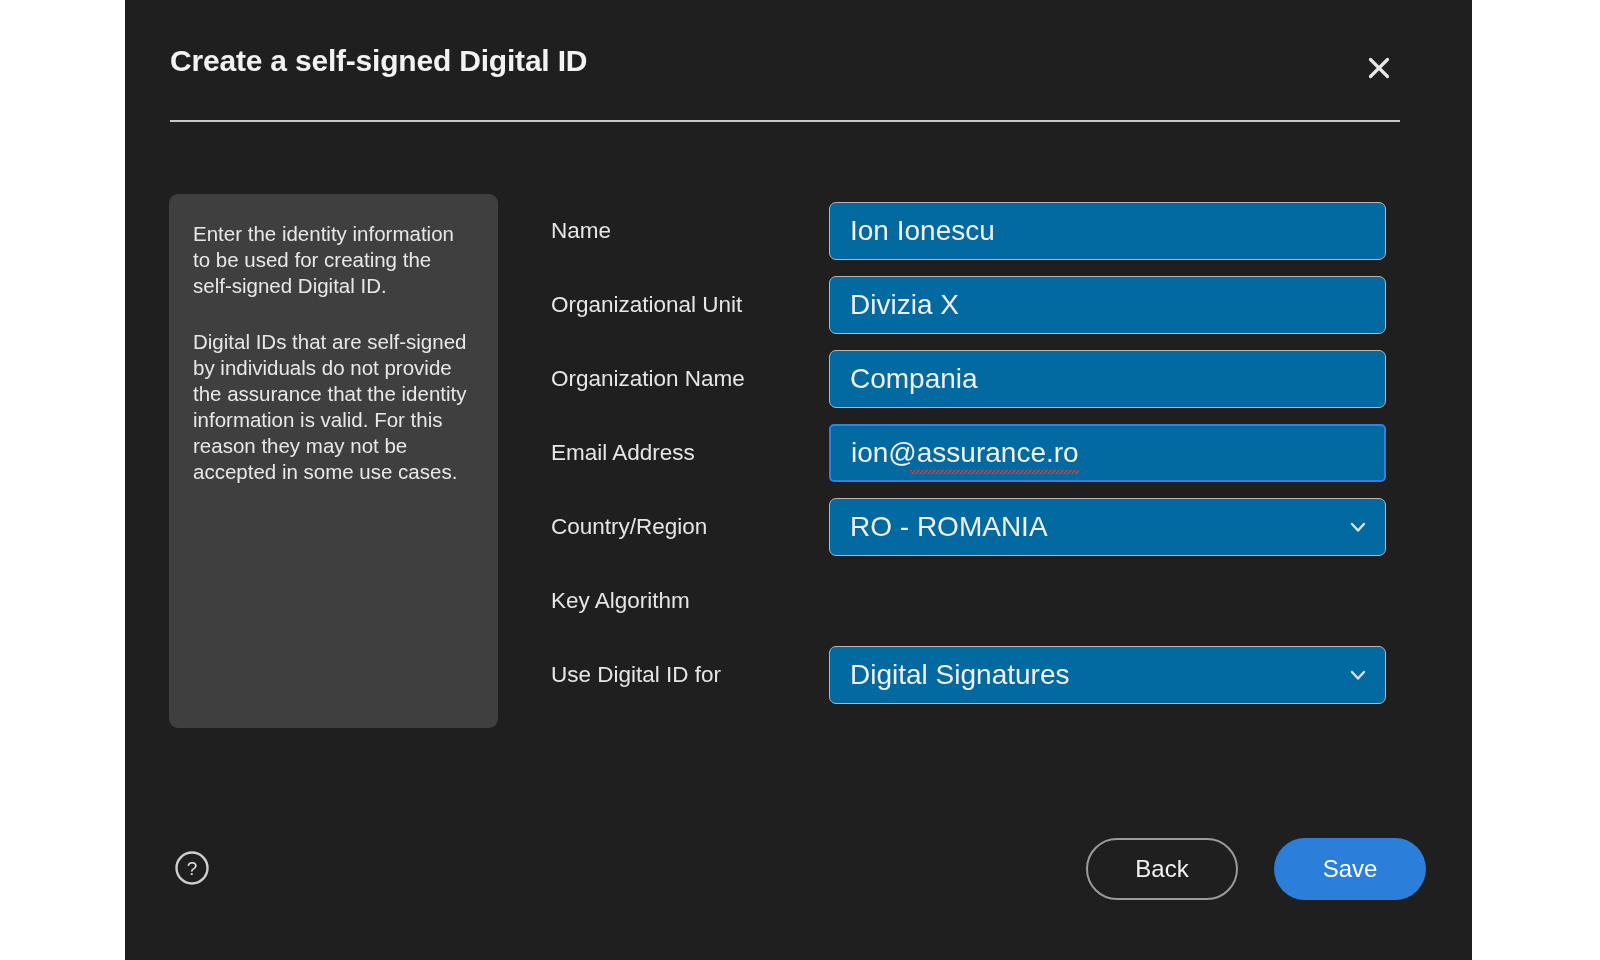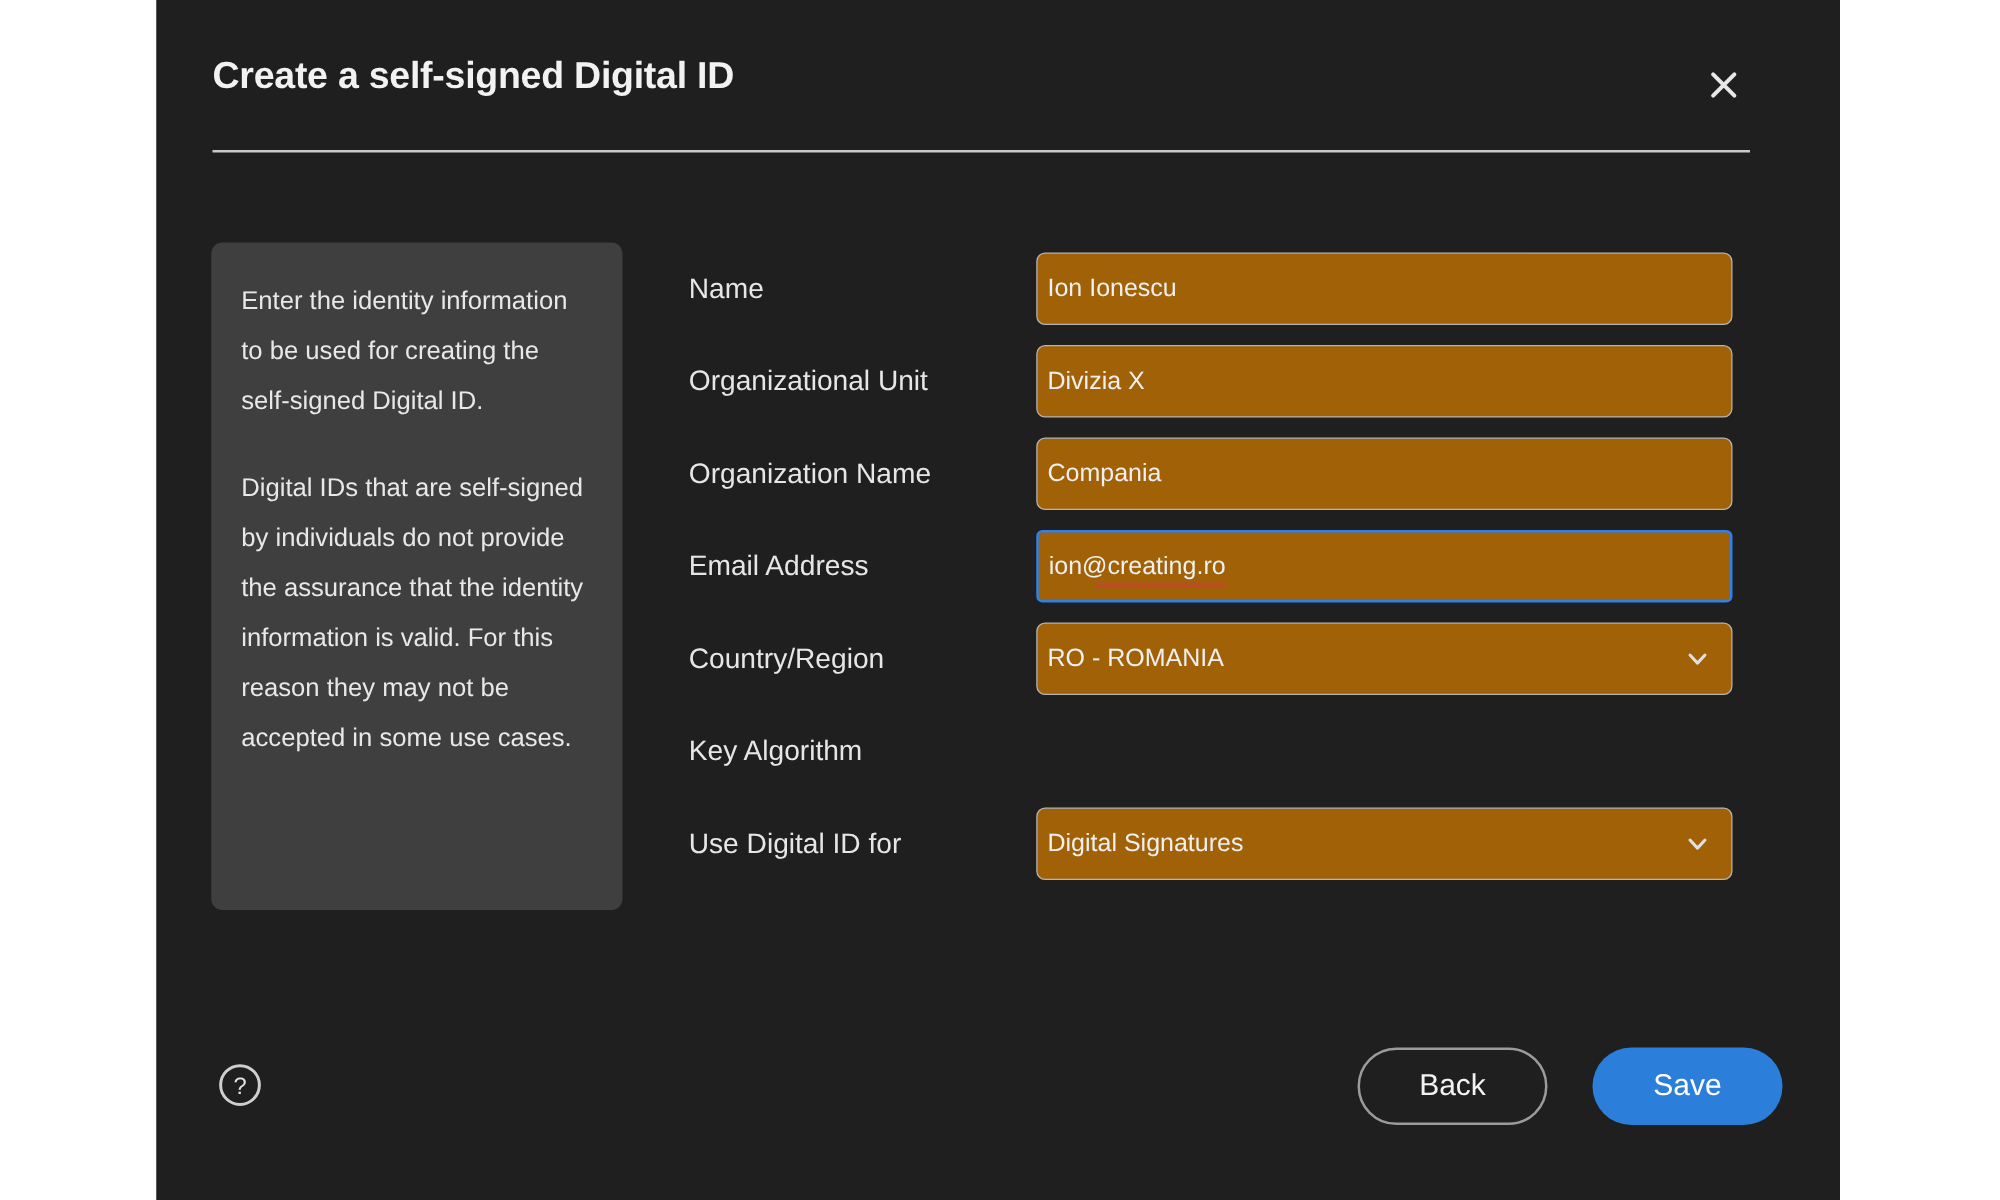--- a/index.html
+++ b/index.html
@@ -81,21 +81,21 @@
     top: 194px;
     width: 329px;
     height: 534px;
     background: #3f3f3f;
     border-radius: 9px;
     padding: 27px 24px 0 24px;
   }
 
   .info-paragraph {
     font-size: 20.5px;
-    line-height: 40px;
+    line-height: 26px;
     color: #e8e8e8;
   }
   .info-paragraph + .info-paragraph { margin-top: 30px; }
 
   
   .form {
     position: absolute;
     left: 426px;
     top: 194px;
     width: 835px;
@@ -122,27 +122,27 @@
     flex: 1 1 auto;
     height: 58px;
   }
 
   .text-input,
   .select-input {
     position: absolute;
     left: 0; top: 0;
     width: 100%;
     height: 58px;
-    background: #a16207;
+    background: #0369a1;
     border: 1.6px solid #b5b5b5;
     border-radius: 7px;
     color: #f0f0f0;
     font-family: "Liberation Sans", sans-serif;
-    font-size: 20px;
-    padding: 0 8px;
+    font-size: 28px;
+    padding: 0 20px;
     outline: none;
     display: flex;
     align-items: center;
     cursor: text;
   }
 
   .select-input { cursor: pointer; padding-right: 52px; }
 
   .text-input.focused {
     border: 2.5px solid #2f80e8;
@@ -284,21 +284,21 @@
           <div class="field-control">
             <div class="text-input" aria-label="Organization Name">
               <span class="input-value">Compania</span>
             </div>
           </div>
         </div>
         <div class="form-row">
           <div class="field-label">Email Address</div>
           <div class="field-control">
             <div class="text-input focused" aria-label="Email Address">
-              <span class="input-value spellerror">ion@creating.ro</span>
+              <span class="input-value spellerror">ion@assurance.ro</span>
             </div>
           </div>
         </div>
         <div class="form-row">
           <div class="field-label">Country/Region</div>
           <div class="field-control">
             <div class="select-input" aria-label="Country/Region">
               <span class="input-value">RO - ROMANIA</span>
               <span class="chevron-icon">
                 <svg width="20" height="20" viewBox="0 0 20 20">

